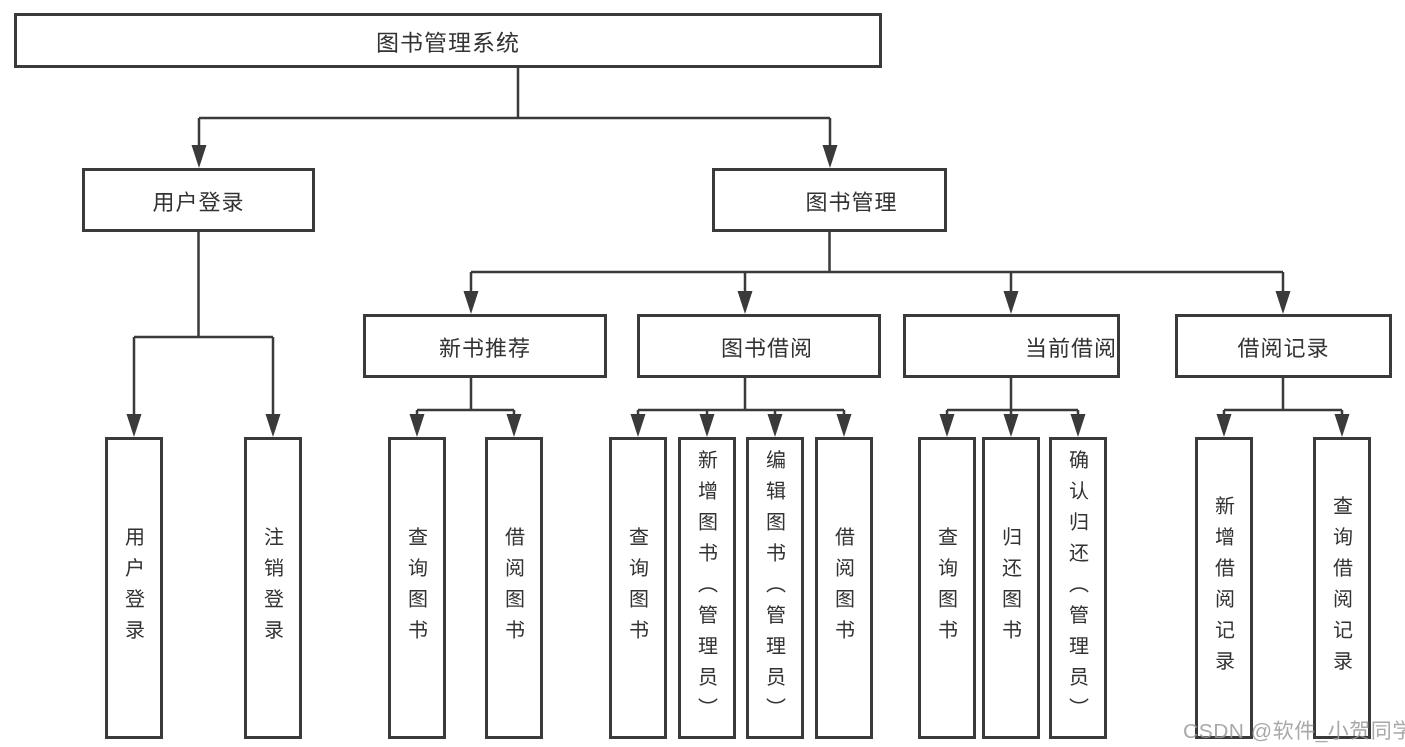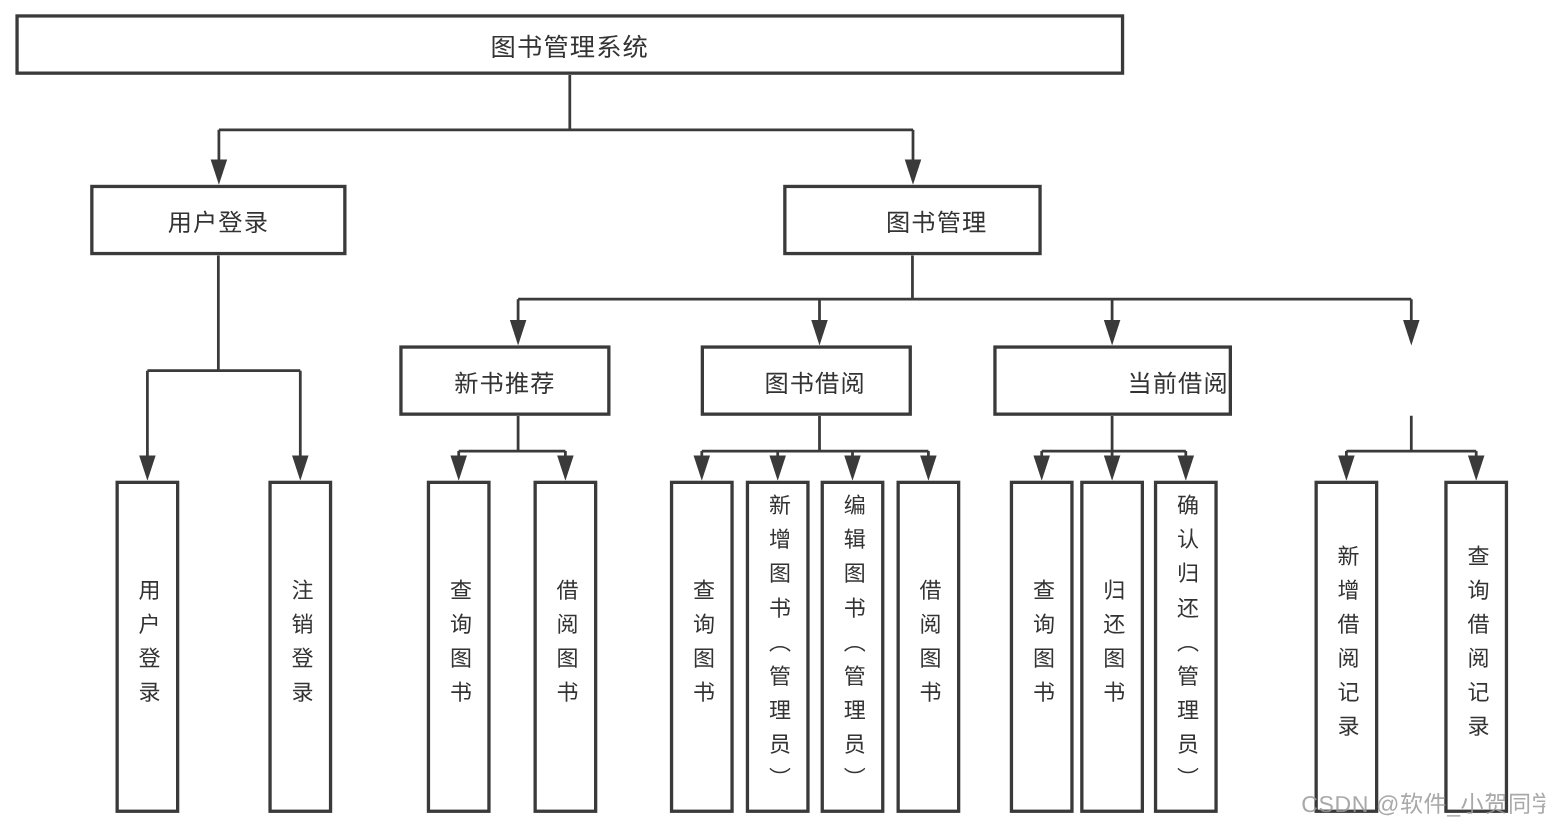--- a/index.html
+++ b/index.html
@@ -19,24 +19,24 @@
   #connectors{position:absolute;left:0;top:0;width:1405px;height:747px;}
   .node{
     position:absolute;
     box-sizing:border-box;
     border:3px solid var(--line);
     background:var(--bg);
     display:flex;align-items:center;justify-content:center;
     color:var(--text);
   }
   .hnode{font-size:22px;letter-spacing:1px;}
-  .root{left:14px;top:13px;width:1008px;height:55px;font-size:23px;}
+  .root{left:14px;top:13px;width:868px;height:55px;font-size:23px;}
   .l2a{left:82px;top:168px;width:233px;height:64px;}
   .l2b{left:712px;top:168px;width:235px;height:64px;padding-left:44px;}
-  .l3{top:314px;height:64px;width:192px;}
+  .l3{top:314px;height:64px;width:244px;}
   .l3a{left:363px;}
   .l3b{left:637px;padding-left:16px;}
   .l3c{left:903px;width:217px;justify-content:flex-end;}
   .l3d{left:1175px;width:217px;}
   .leaf{top:437px;height:302px;width:58px;border-width:3px;}
   .leaf span{
     writing-mode:vertical-rl;
     white-space:nowrap;
     font-size:20px;
     letter-spacing:11px;
@@ -114,20 +114,23 @@
 
   <div class="node hnode l3 l3a">
     <span>新书推荐</span>
   </div>
   <div class="node hnode l3 l3b">
     <span>图书借阅</span>
   </div>
   <div class="node hnode l3 l3c">
     <span>当前借阅</span>
   </div>
+  <div class="node hnode l3 l3d">
+    <span>借阅记录</span>
+  </div>
 
   <div class="node leaf a1">
     <span>用户登录</span>
   </div>
   <div class="node leaf a2">
     <span>注销登录</span>
   </div>
   <div class="node leaf b1">
     <span>查询图书</span>
   </div>

